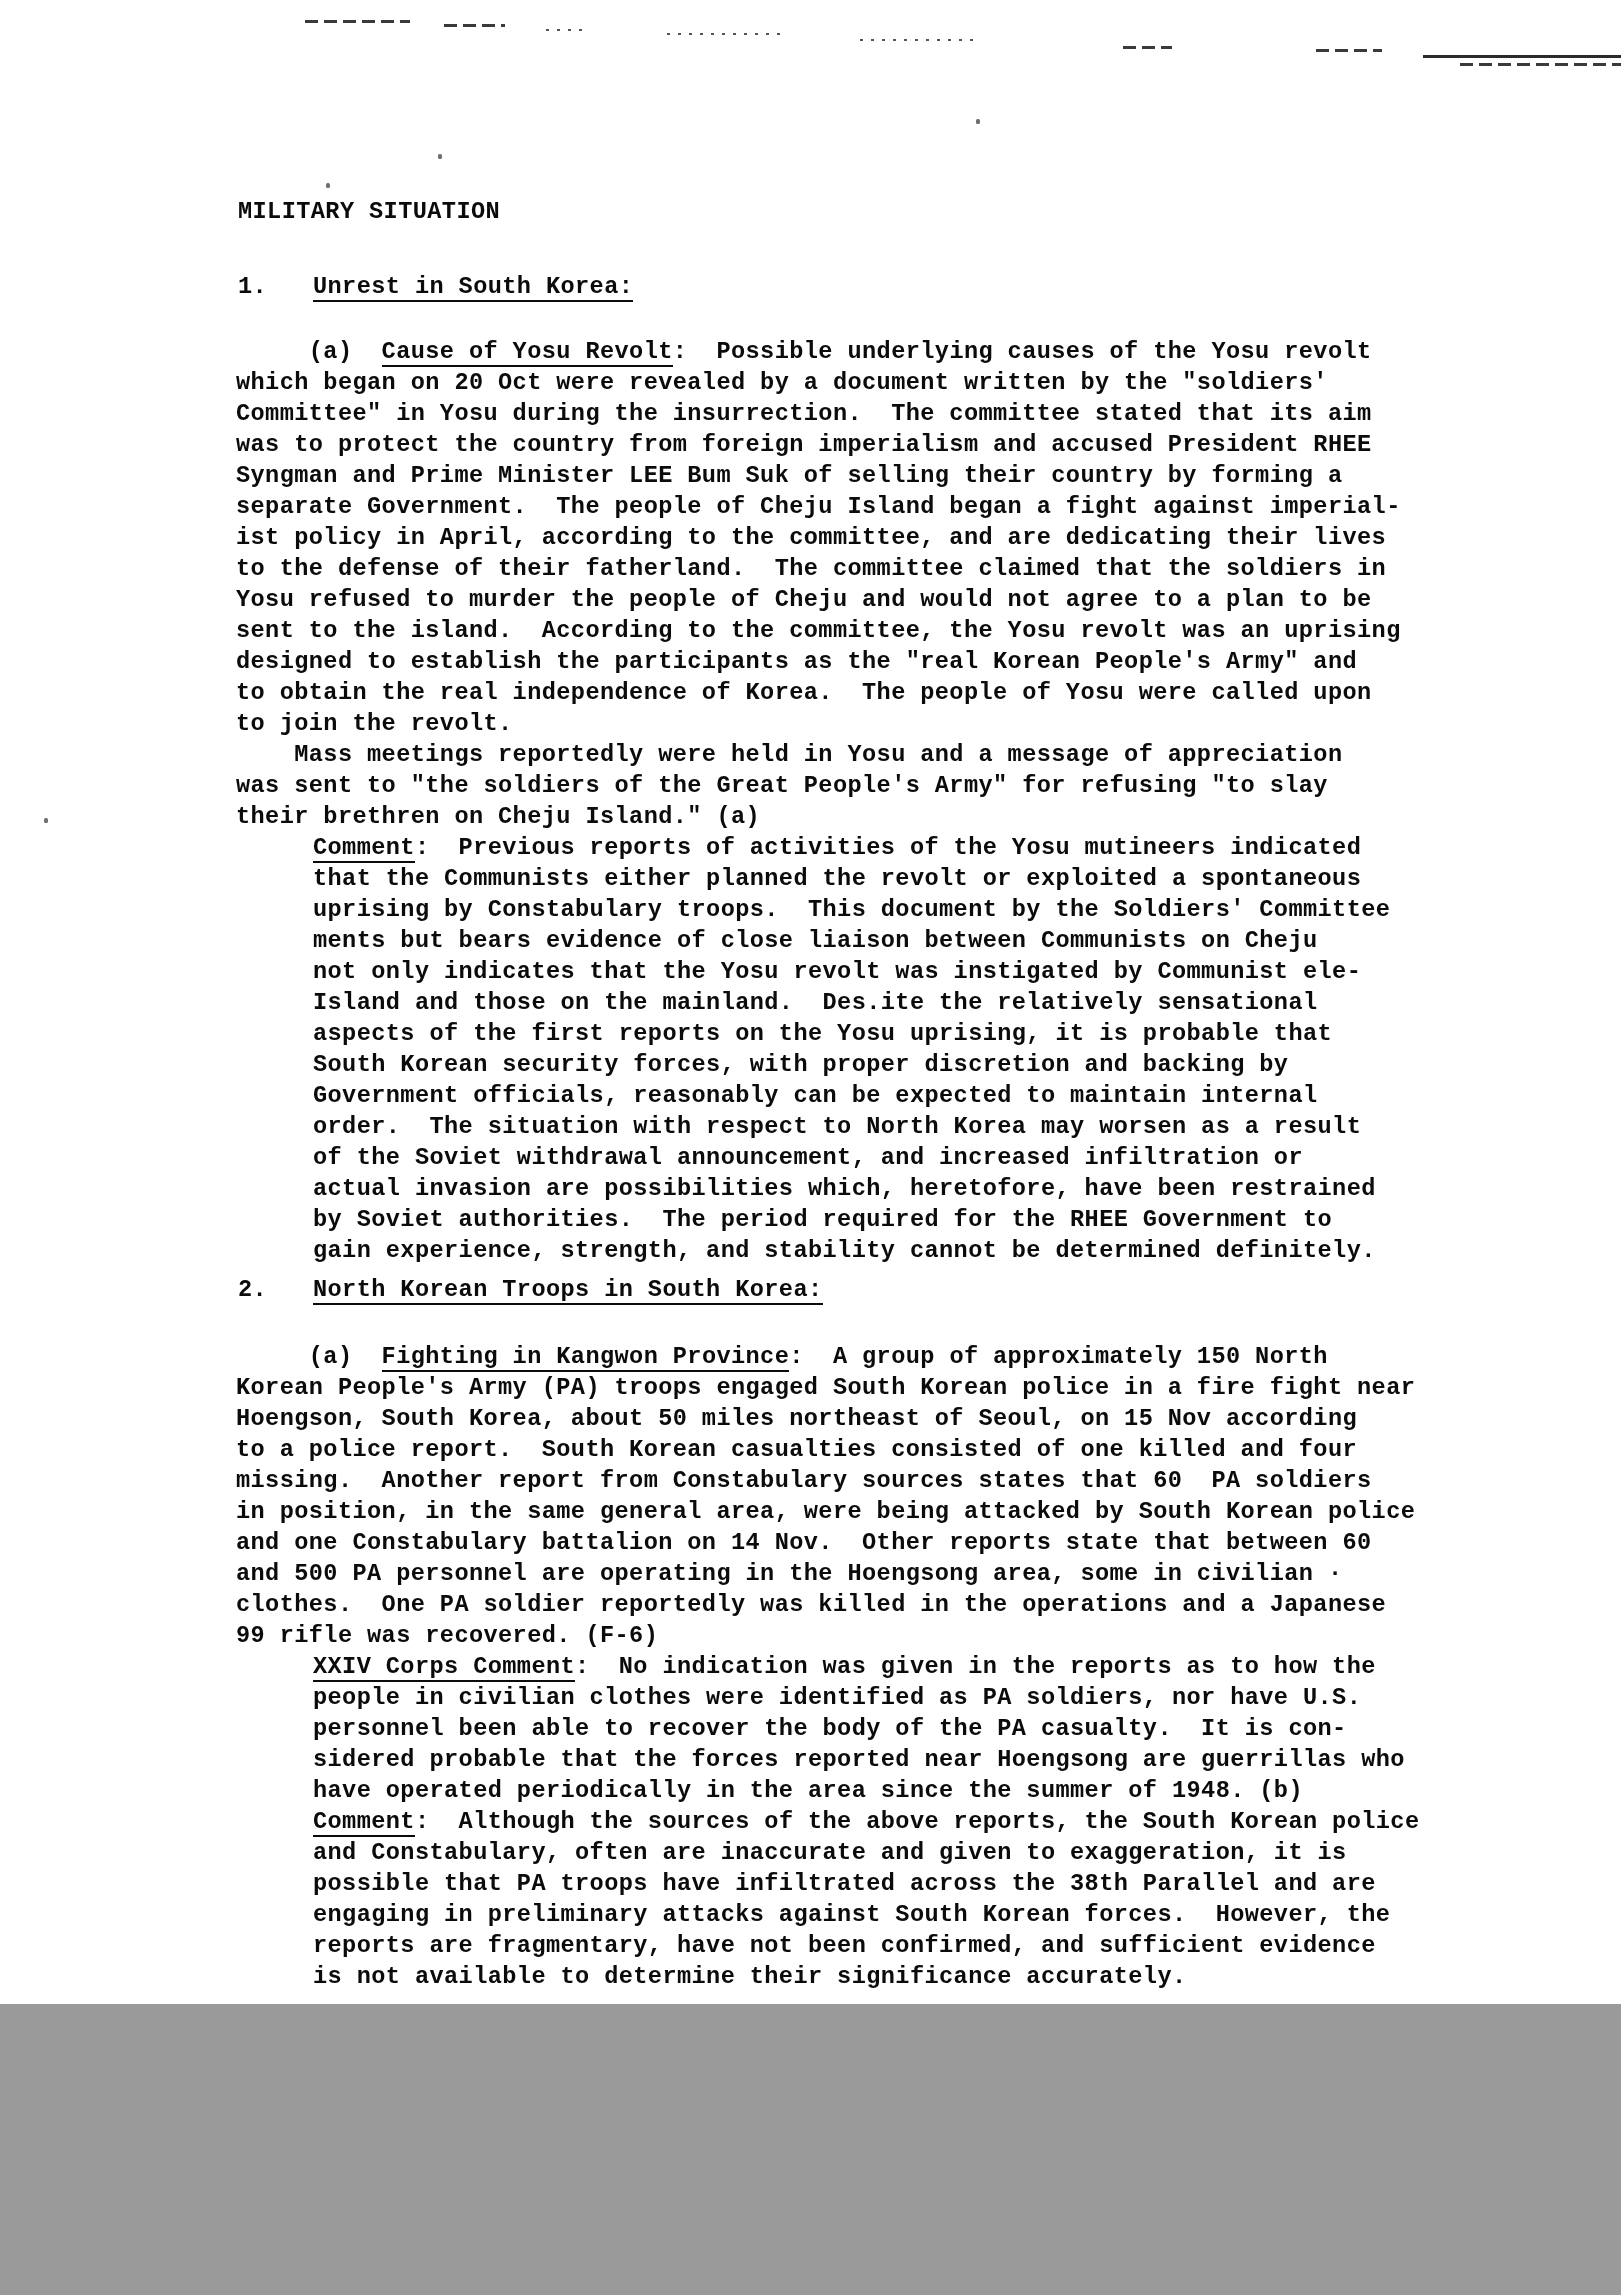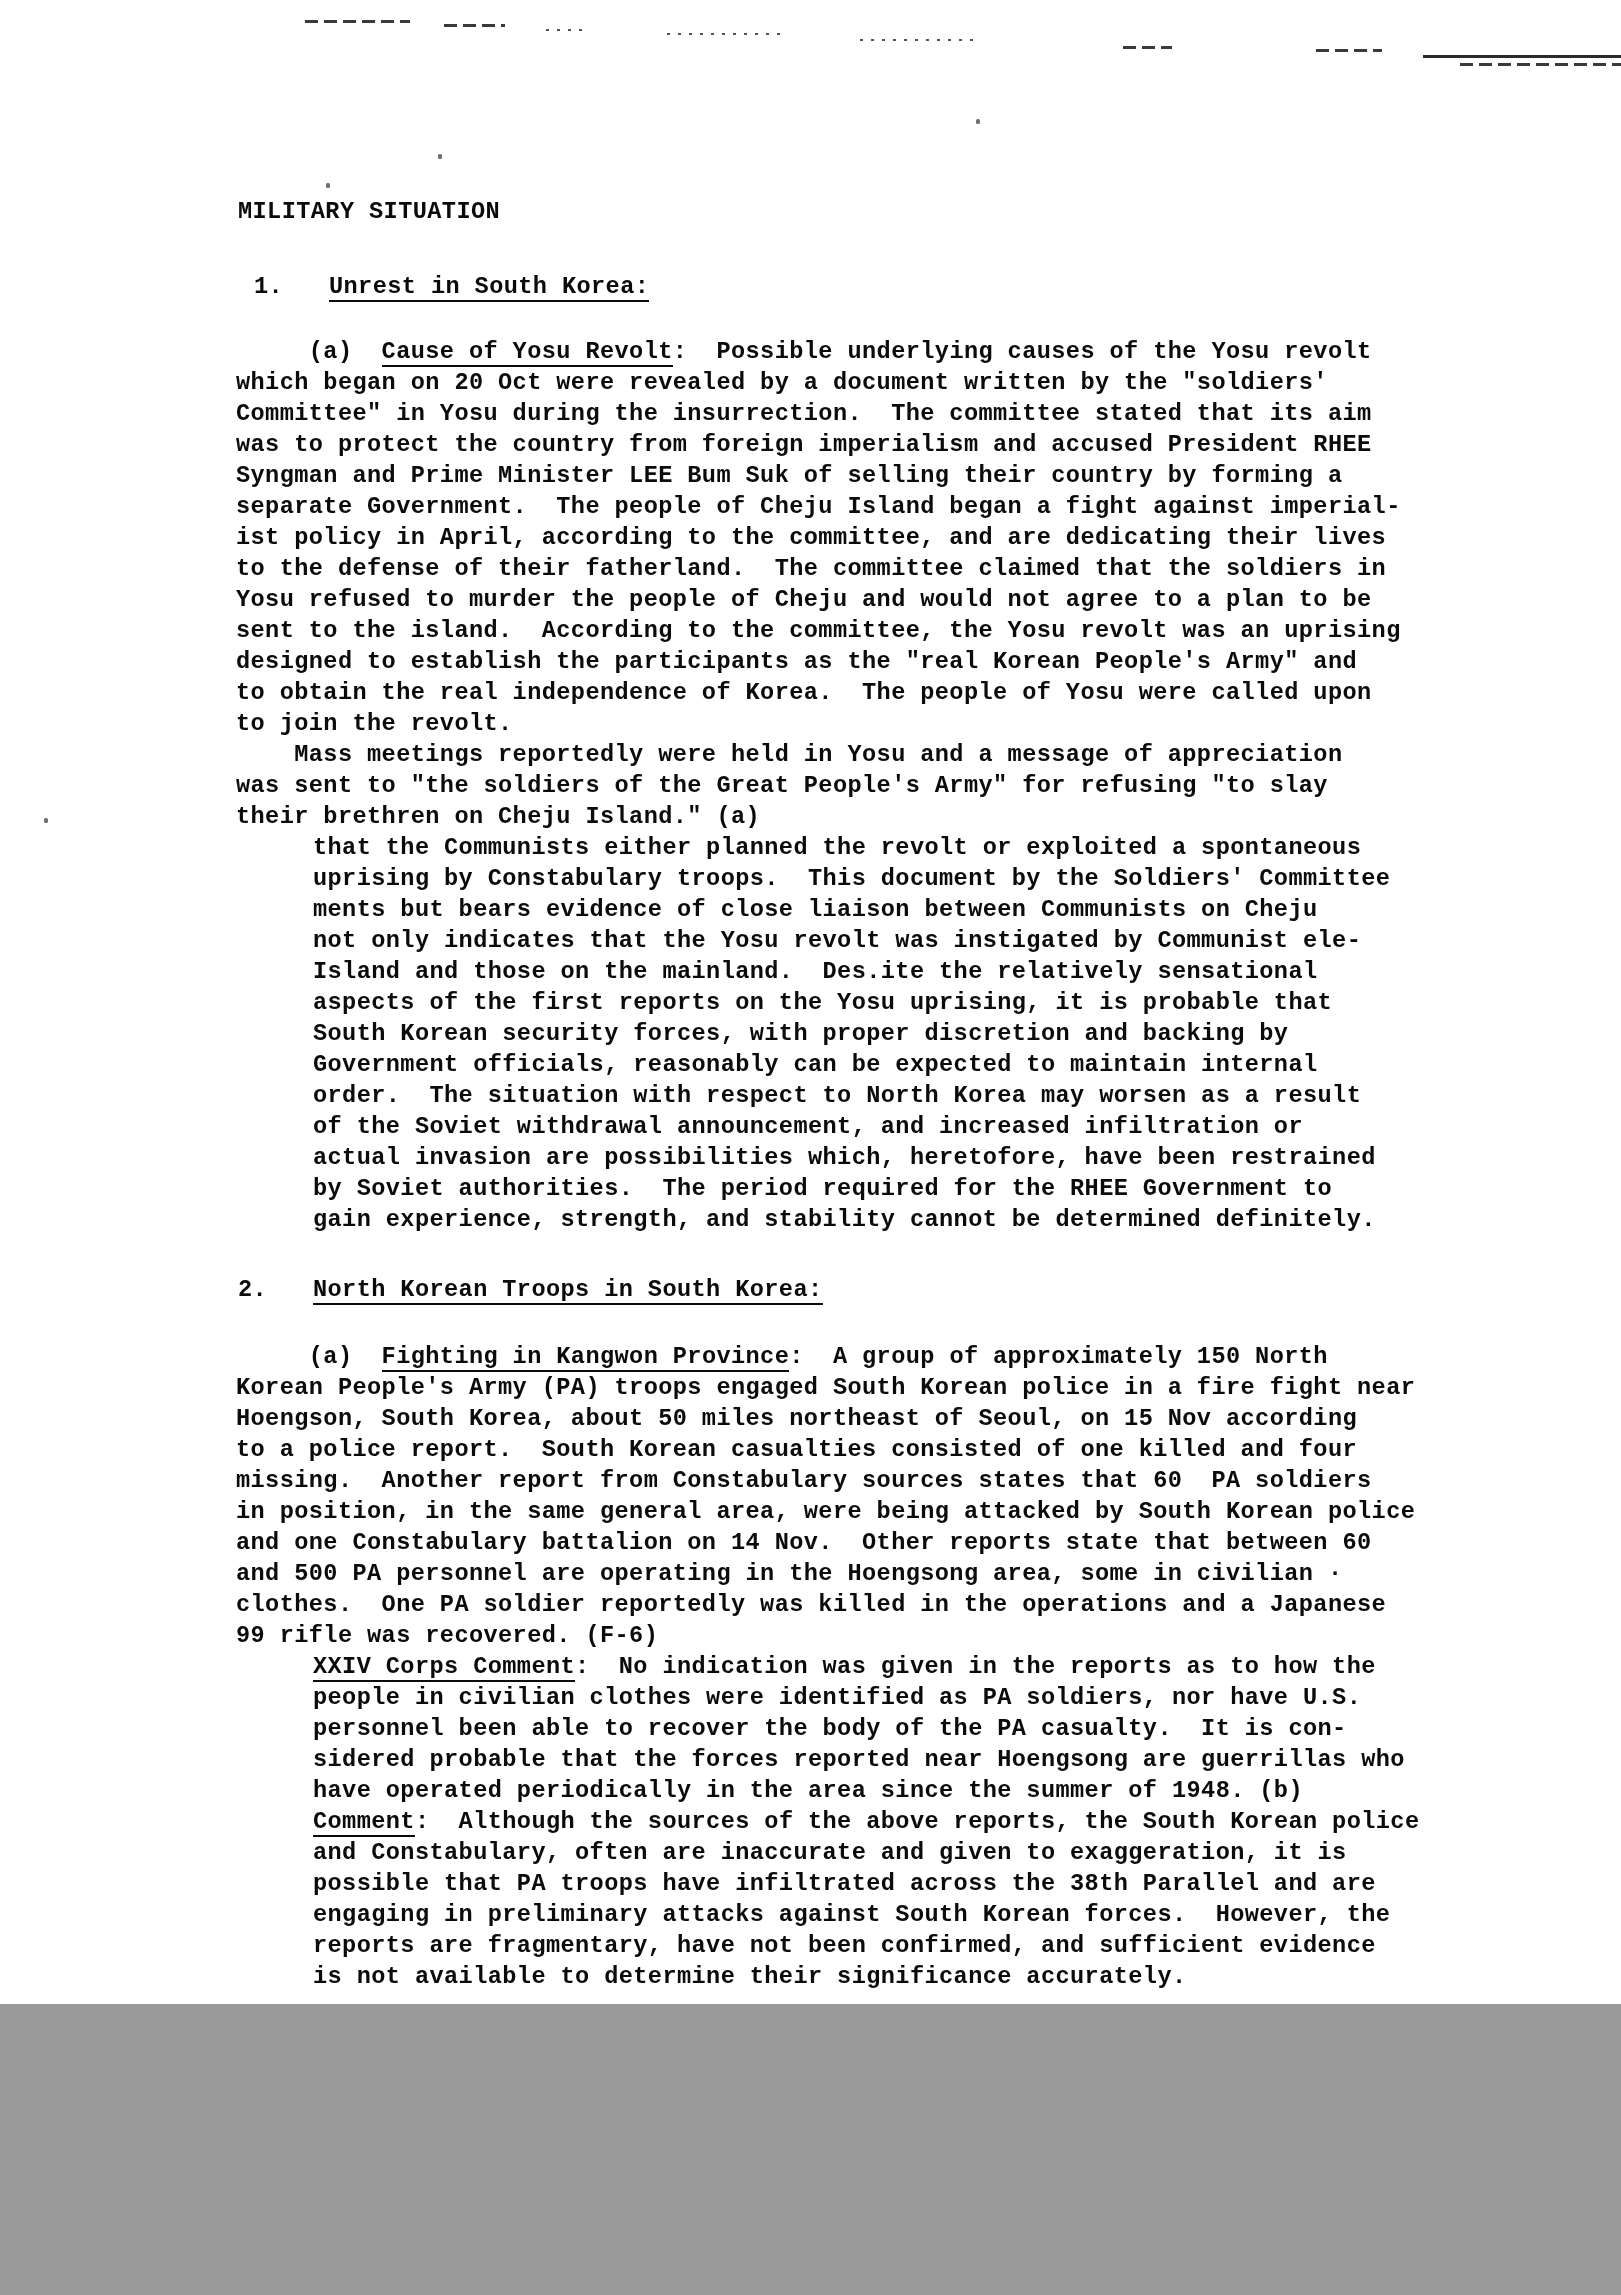--- a/index.html
+++ b/index.html
@@ -11,21 +11,21 @@
     font-family:"Liberation Mono","DejaVu Sans Mono",monospace;
     font-weight:700;
     overflow:hidden;
   }
   .doc-text{font-size:23.6px;line-height:31px;letter-spacing:0.4px;}
   .line{white-space:pre;}
   .u{border-bottom:2.4px solid currentColor;padding-bottom:0px;}
   .title{position:absolute;left:238px;top:198px;font-size:23.6px;letter-spacing:0.4px;}
   .sec-head{position:absolute;left:238px;font-size:23.6px;letter-spacing:0.4px;}
   .sec-head .num{display:inline-block;width:75px;}
-  #sec1-head{top:273px;margin-left:16px;}
+  #sec1-head{top:273px;}
   #sec2-head{top:1276px;}
   #sec1-body{position:absolute;left:236px;top:336px;}
   #sec2-body{position:absolute;left:236px;top:1341px;}
   .block{margin:0;}
   .comment{padding-left:77px;}
   .footnote{
     position:absolute;left:240px;top:2000px;
     font-family:"Liberation Sans","DejaVu Sans",sans-serif;
     font-weight:600;font-size:35px;color:#101010;
     display:flex;align-items:center;gap:1px;letter-spacing:0.8px;
@@ -93,20 +93,21 @@
         <div class="line">Yosu refused to murder the people of Cheju and would not agree to a plan to be</div>
         <div class="line">sent to the island.  According to the committee, the Yosu revolt was an uprising</div>
         <div class="line">designed to establish the participants as the "real Korean People's Army" and</div>
         <div class="line">to obtain the real independence of Korea.  The people of Yosu were called upon</div>
         <div class="line">to join the revolt.</div>
         <div class="line">    Mass meetings reportedly were held in Yosu and a message of appreciation</div>
         <div class="line">was sent to "the soldiers of the Great People's Army" for refusing "to slay</div>
         <div class="line">their brethren on Cheju Island." (a)</div>
       </div>
     <div class="block comment">
+        <div class="line"><span class="u">Comment</span>:  Previous reports of activities of the Yosu mutineers indicated</div>
         <div class="line">that the Communists either planned the revolt or exploited a spontaneous</div>
         <div class="line">uprising by Constabulary troops.  This document by the Soldiers' Committee</div>
         <div class="line">ments but bears evidence of close liaison between Communists on Cheju</div>
         <div class="line">not only indicates that the Yosu revolt was instigated by Communist ele-</div>
         <div class="line">Island and those on the mainland.  Des.ite the relatively sensational</div>
         <div class="line">aspects of the first reports on the Yosu uprising, it is probable that</div>
         <div class="line">South Korean security forces, with proper discretion and backing by</div>
         <div class="line">Government officials, reasonably can be expected to maintain internal</div>
         <div class="line">order.  The situation with respect to North Korea may worsen as a result</div>
         <div class="line">of the Soviet withdrawal announcement, and increased infiltration or</div>

